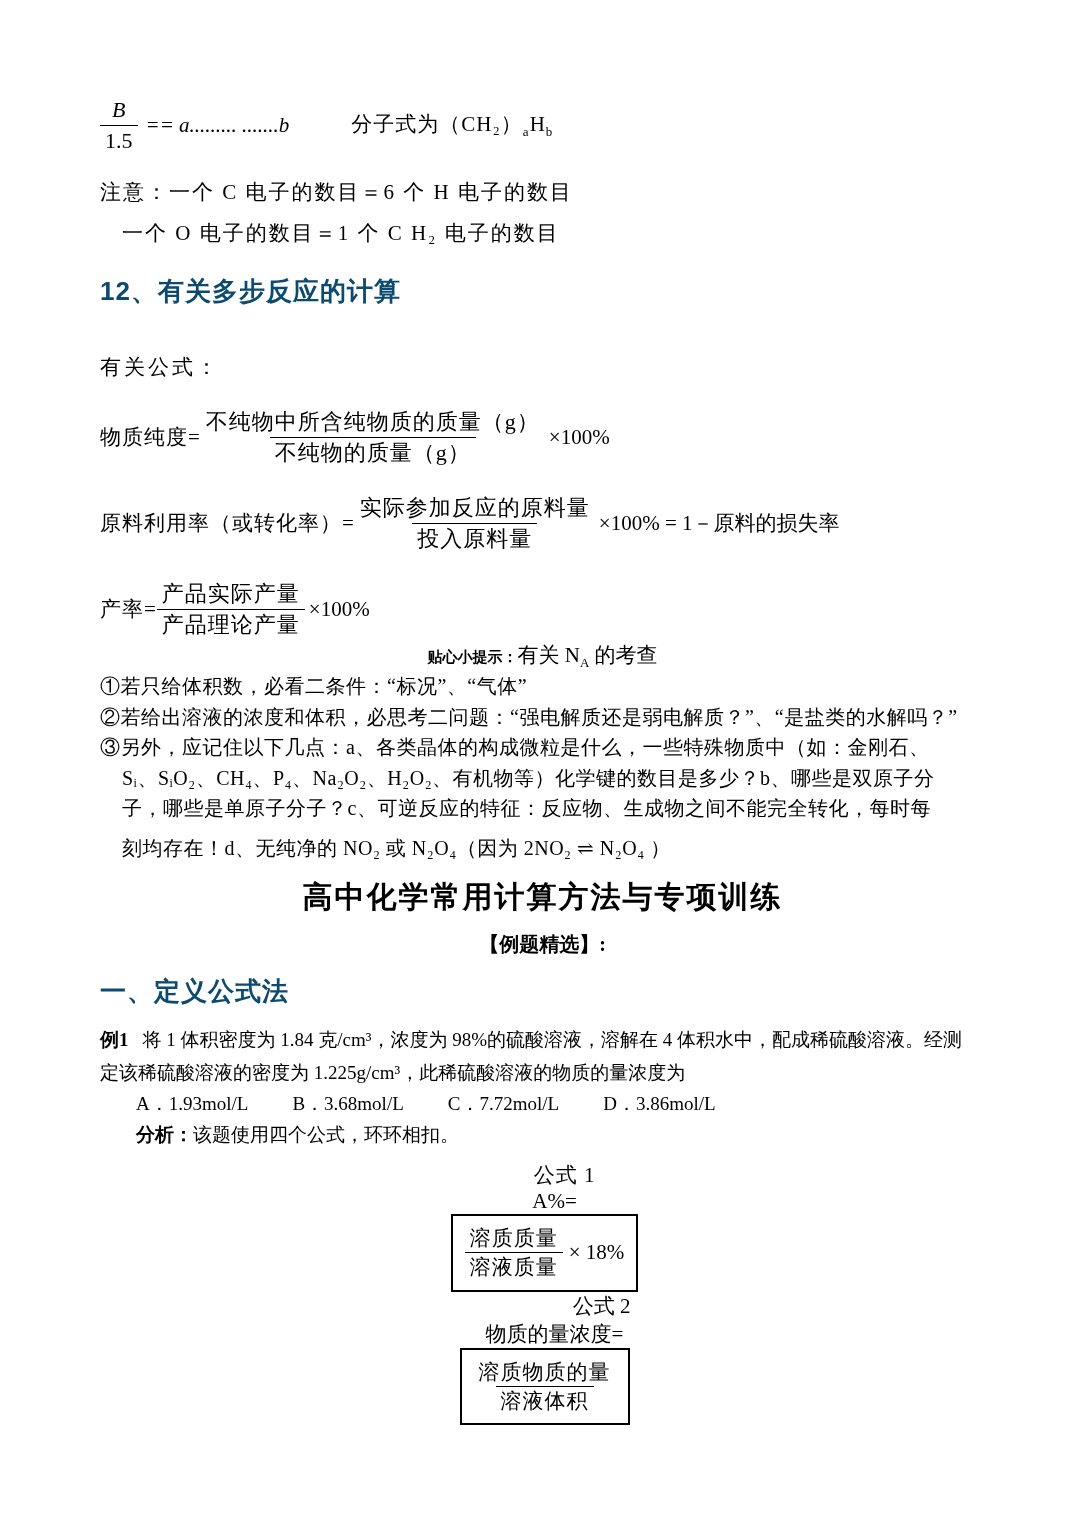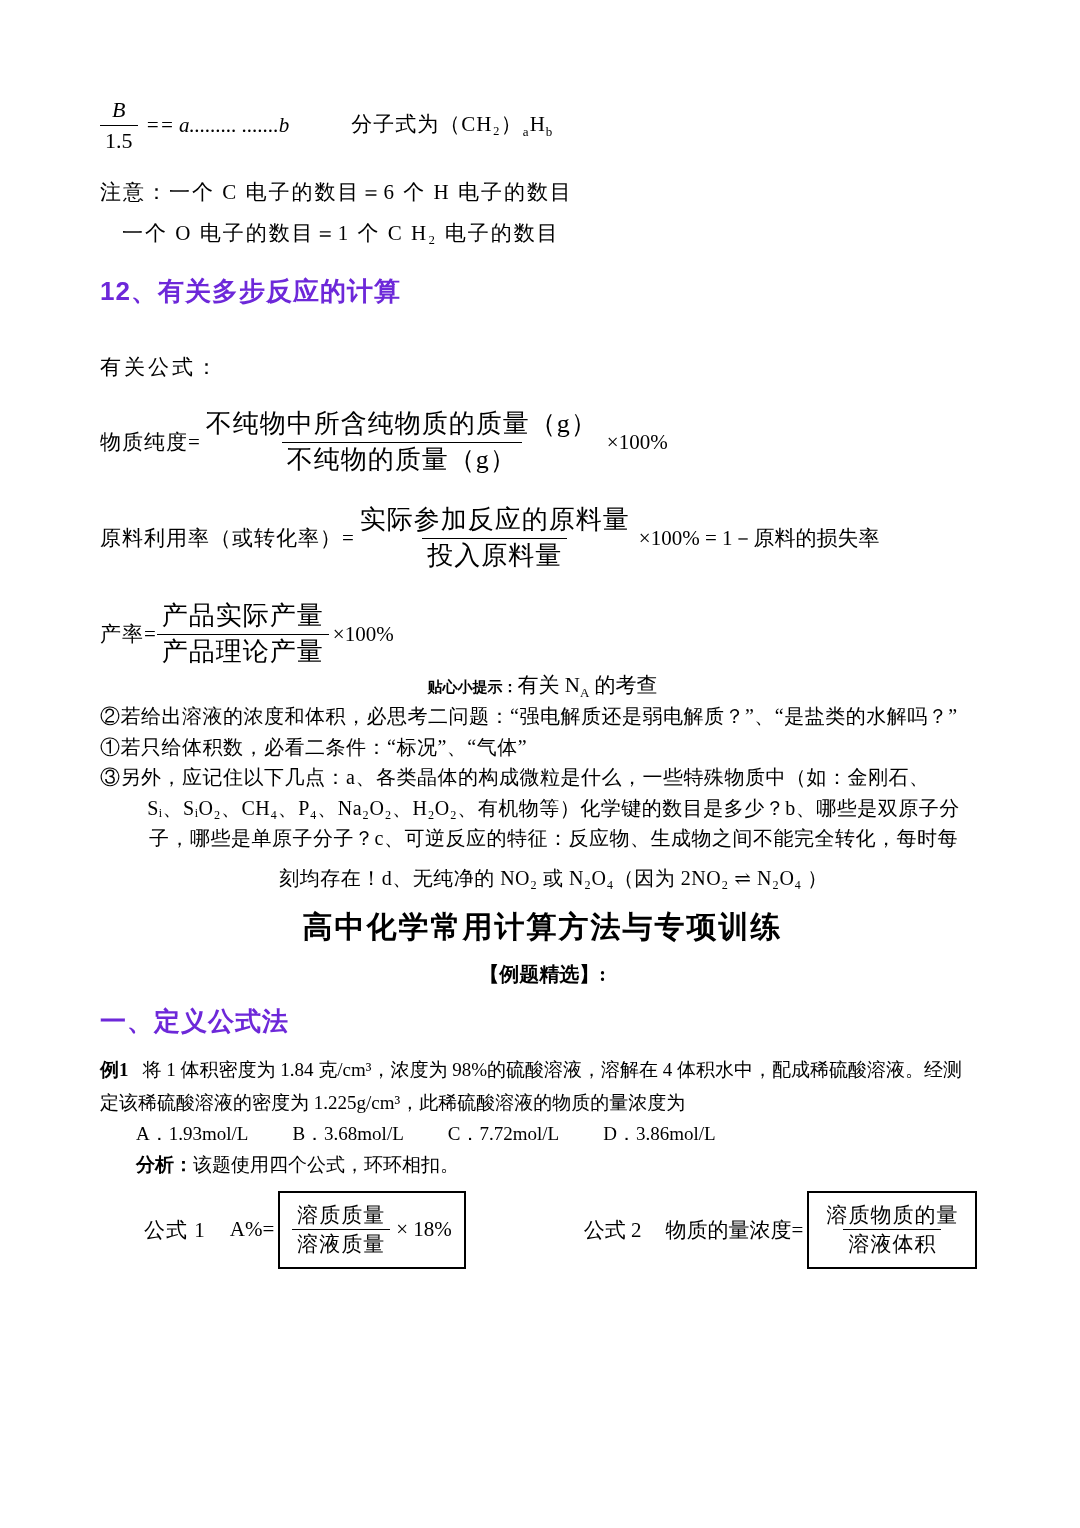--- a/index.html
+++ b/index.html
@@ -22,44 +22,44 @@
   .italic { font-style:italic; }
   .b { font-weight:bold; }
   sub { font-size:0.62em; }
   .top-formula { height:74px; }
   .top-formula .frac { font-size:22px; }
   .mol { margin-left:62px; letter-spacing:1px; }
   .note1 { margin-top:16px; letter-spacing:2px; }
   .note2 { margin-top:13px; padding-left:22px; letter-spacing:2px; }
   .red-heading {
     font-family:"Liberation Sans","DejaVu Sans",sans-serif;
-    font-weight:bold; color:#6d28d9; font-size:26px;
+    font-weight:bold; color:#0c4a6e; font-size:26px;
     margin-top:27px; letter-spacing:1px;
   }
   .formulas-intro { margin-top:44px; letter-spacing:3px; }
   .formula-line { margin-top:26px; font-size:21px; }
-  .formula-line .frac { font-size:26px; letter-spacing:1px; }
+  .formula-line .frac { font-size:22px; letter-spacing:1px; }
   .formula-line .lbl { letter-spacing:1px; }
   .formula-line .sfx { margin-left:4px; }
   .explain { margin-top:22px; line-height:45px; letter-spacing:1.5px; white-space:nowrap; }
   .tips-title { text-align:center; margin-top:2px; font-size:21px; }
   .tips-title .b { font-size:15px; }
   .tips { line-height:30.5px; font-size:20px; letter-spacing:0.5px; white-space:nowrap; }
-  .tips .cont { padding-left:22px;text-align:center; }
+  .tips .cont { padding-left:22px; }
   .tips .last { margin-top:9px; }
   .main-title { text-align:center; font-size:30px; font-weight:bold; margin-top:14px; letter-spacing:2px; }
   .subtitle { text-align:center; font-size:20px; font-weight:bold; margin-top:13px; }
   .red-heading.second { margin-top:16px; }
   .example { margin-top:14px; font-size:19px; line-height:33px; white-space:nowrap; }
   .example .lbl { font-weight:bold; margin-right:14px; }
   .options { padding-left:36px; font-size:19px; margin-top:2px; }
   .options span { margin-right:44px; }
   .analysis { padding-left:36px; font-size:19px; margin-top:5px; }
   .analysis .lbl { font-weight:bold; }
-  .bottom-formulas { margin-top:13px; }
+  .bottom-formulas { margin-top:13px;flex-direction:column; }
   .bottom-formulas .pref { padding-left:44px; letter-spacing:1px; }
   .box { border:2px solid #000; padding:8px 12px; display:inline-flex; align-items:center; margin-left:4px; }
   .box .frac { font-size:21px; letter-spacing:1px; }
   .box .sfx { margin-left:6px; font-size:21px; }
   .gap2 { margin-left:118px; }
 </style>
 </head>
 <body>
 
 <div class="page">
@@ -106,22 +106,22 @@
     </span>
     <span class="sfx">×100%</span>
   </div>
 
 
   <div class="tips-title">
     <span class="b">贴心小提示：</span><span>有关 N</span><sub>A</sub><span> 的考查</span>
   </div>
 
   <div class="tips">
+    <div>①若只给体积数，必看二条件：“标况”、“气体”</div>
     <div>②若给出溶液的浓度和体积，必思考二问题：“强电解质还是弱电解质？”、“是盐类的水解吗？”</div>
-    <div>①若只给体积数，必看二条件：“标况”、“气体”</div>
     <div>③另外，应记住以下几点：a、各类晶体的构成微粒是什么，一些特殊物质中（如：金刚石、</div>
     <div class="cont">Sᵢ、SᵢO₂、CH₄、P₄、Na₂O₂、H₂O₂、有机物等）化学键的数目是多少？b、哪些是双原子分</div>
     <div class="cont">子，哪些是单原子分子？c、可逆反应的特征：反应物、生成物之间不能完全转化，每时每</div>
     <div class="cont last">刻均存在！d、无纯净的 NO₂ 或 N₂O₄（因为 2NO₂ ⇌ N₂O₄ ）</div>
   </div>
 
   <div class="main-title">高中化学常用计算方法与专项训练</div>
   <div class="subtitle">【例题精选】:</div>
 
   <div class="red-heading second">一、定义公式法</div>

